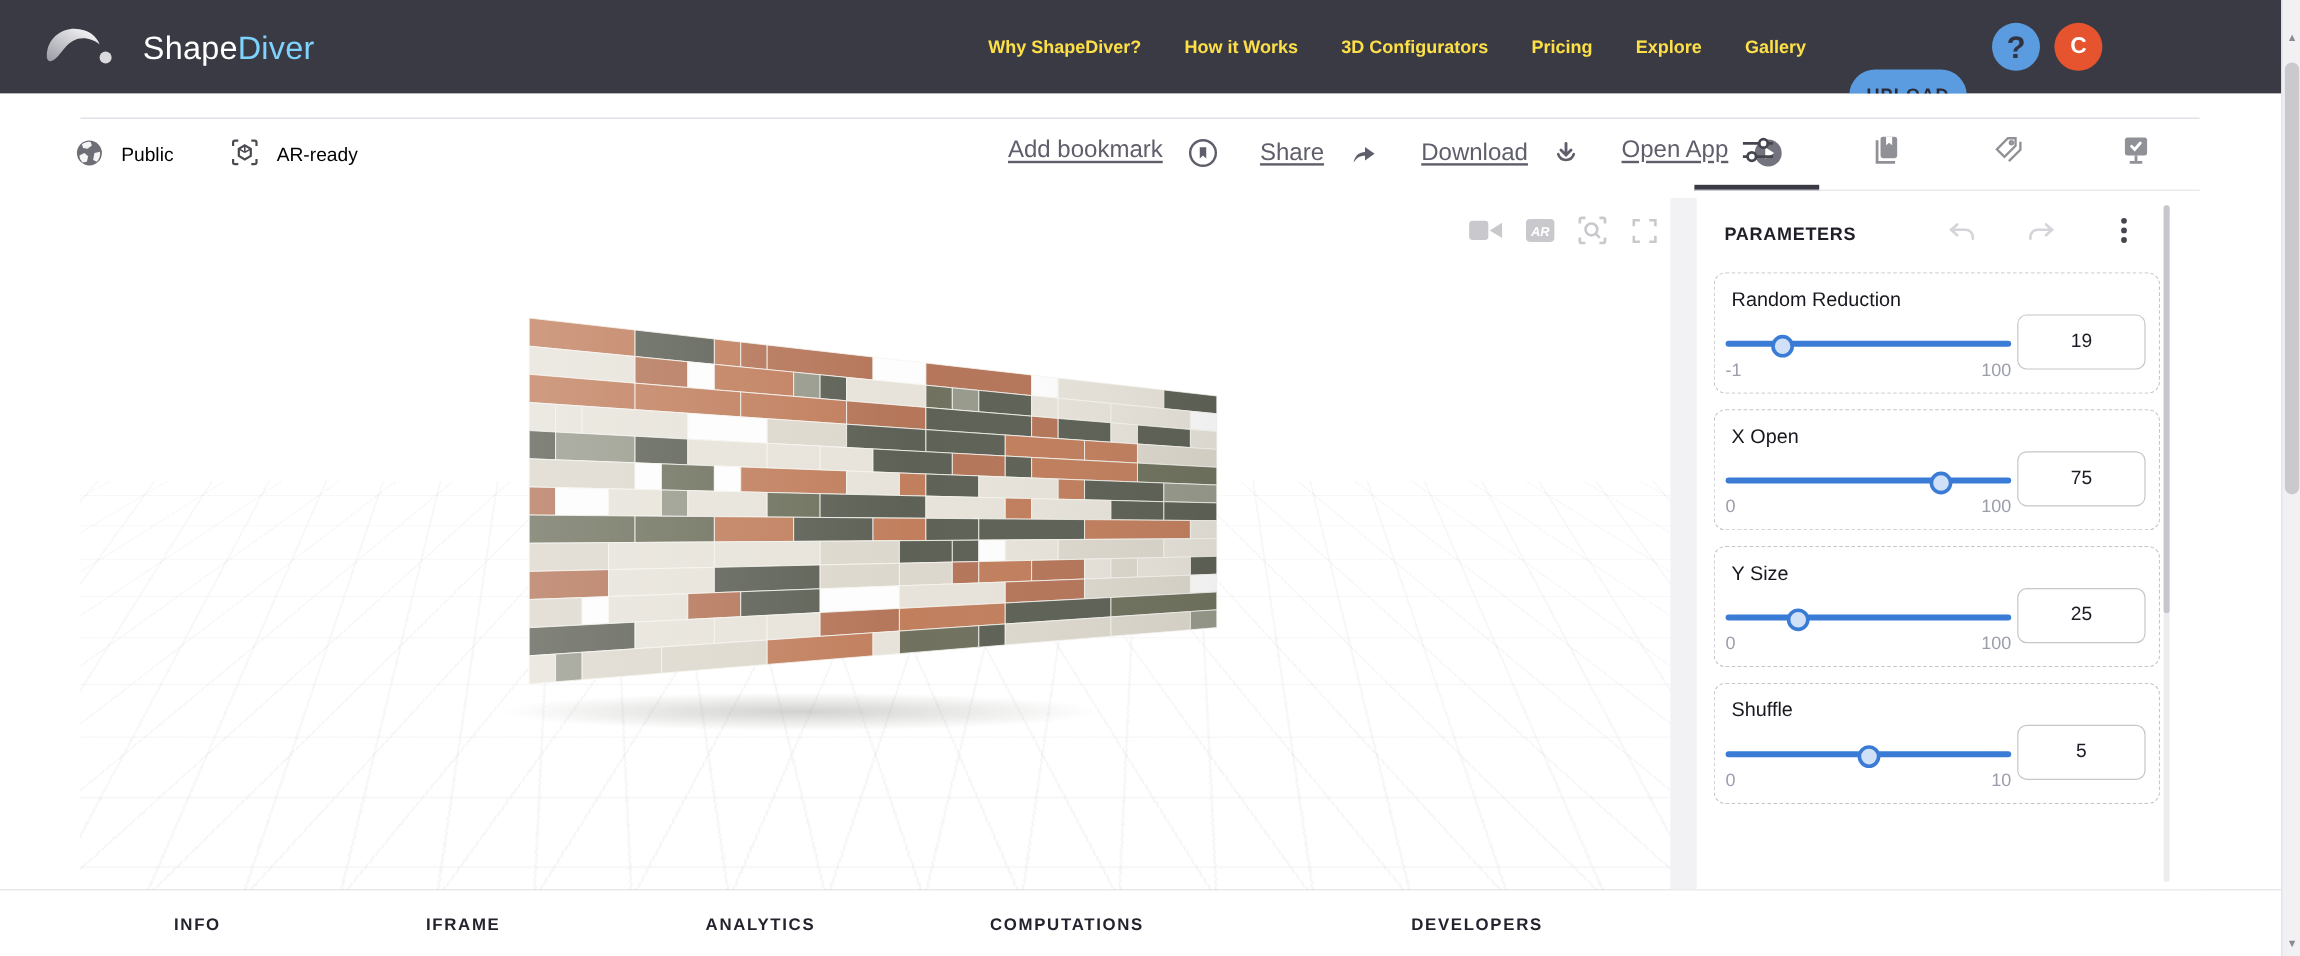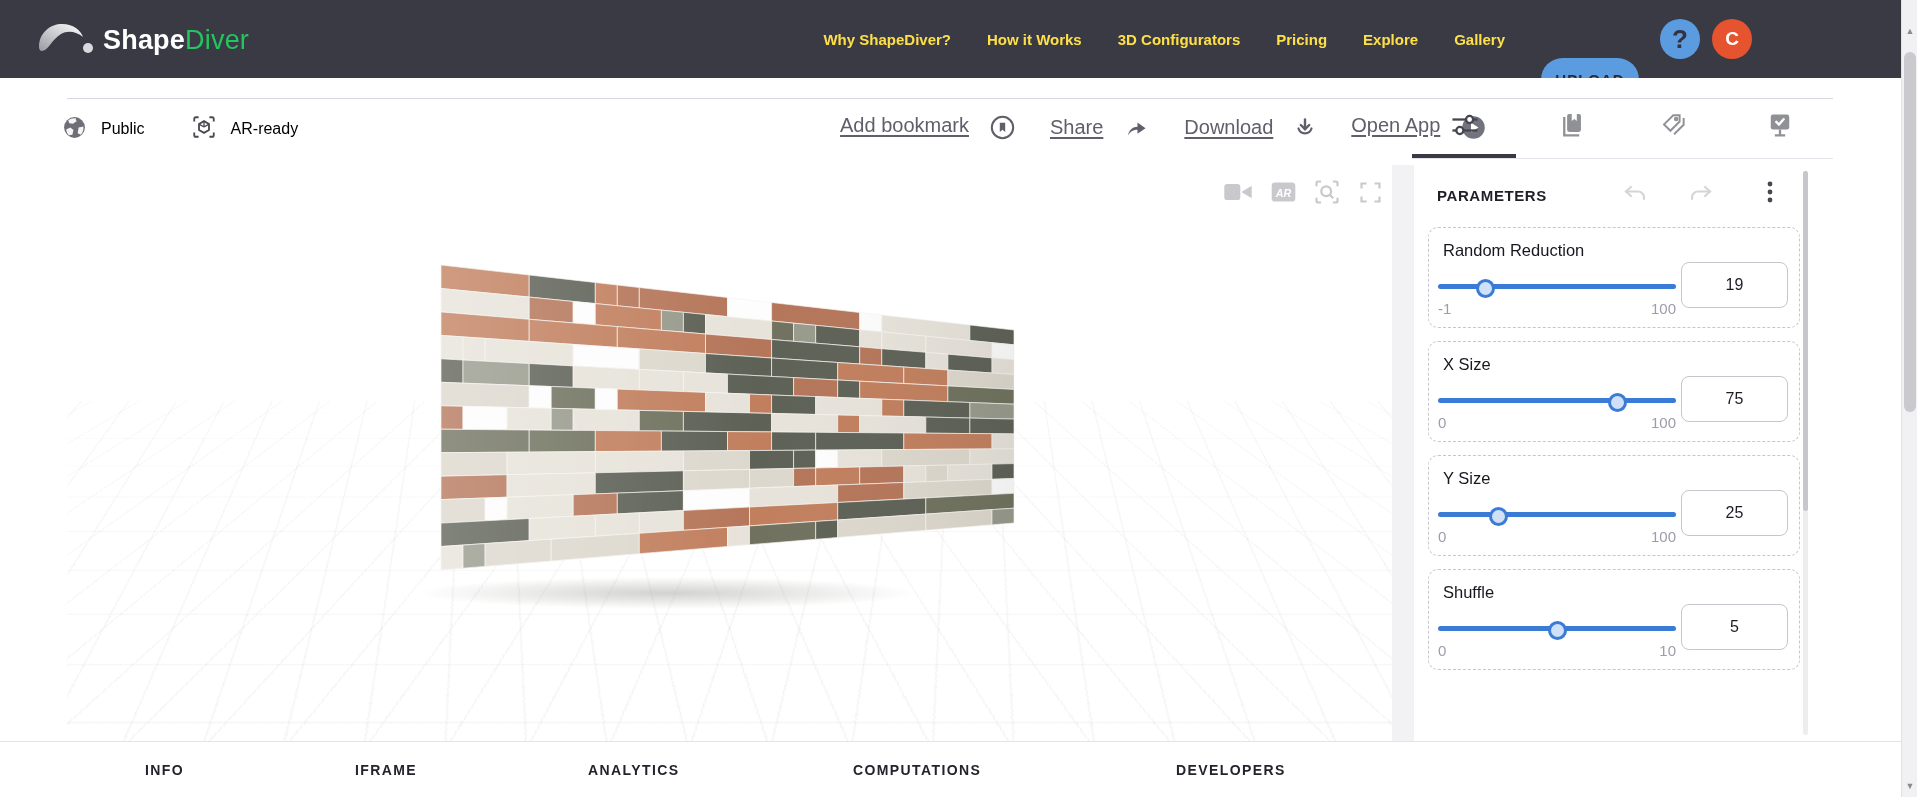--- a/index.html
+++ b/index.html
@@ -3,22 +3,22 @@
 <meta charset="utf-8">
 <style>
   html,body{margin:0;padding:0;background:#fff;}
   *{box-sizing:border-box;font-family:"Liberation Sans",sans-serif;}
   .page{position:relative;width:1917px;height:797px;overflow:hidden;background:#fff;}
 
   
   .navbar{position:absolute;top:0;left:0;width:1917px;height:78px;background:#3a3a45;}
   .logo{position:absolute;left:37px;top:20px;display:flex;align-items:center;cursor:pointer;}
   .logo-text{font-size:27px;color:#fff;margin-left:8px;letter-spacing:.2px;}
-  .logo-text .bold{font-weight:700;}
-  .logo-text .light{font-weight:300;color:#22c55e;}
+  .logo-text .bold{font-weight:400;margin-left:16px;}
+  .logo-text .light{font-weight:300;color:#7dd3fc;}
   .nav-links{position:absolute;right:412px;top:0;height:78px;display:flex;align-items:center;gap:36px;}
   .nav-link{color:#fde047;font-size:15px;font-weight:600;cursor:pointer;white-space:nowrap;}
   .upload-btn{position:absolute;left:1541px;top:18px;width:98px;height:43px;border-radius:22px;
     background:#5b9be0;color:#2b2b38;font-size:15px;font-weight:700;letter-spacing:1px;
     border:none;cursor:pointer;margin-top:40px;}
   .help-circle{position:absolute;left:1660px;top:19px;width:40px;height:40px;border-radius:50%;
     background:#5b9be0;color:#33333f;font-size:26px;font-weight:800;display:flex;align-items:center;
     justify-content:center;cursor:pointer;}
   .avatar{position:absolute;left:1712px;top:19px;width:40px;height:40px;border-radius:50%;
     background:#e5532f;color:#fff;font-size:19px;font-weight:700;display:flex;align-items:center;
@@ -456,21 +456,21 @@
                 <div class="thumb" style="left:19.8%"></div>
               </div>
             </div>
             <div class="range-labels">
               <span>-1</span>
               <span>100</span>
             </div>
             <input class="value-box" value="19" style="">
           </div>
           <div class="card slider-card">
-            <div class="p-label">X Size</div>
+            <div class="p-label">X Open</div>
             <div class="track-zone">
               <div class="track">
                 <div class="thumb" style="left:75.0%"></div>
               </div>
             </div>
             <div class="range-labels">
               <span>0</span>
               <span>100</span>
             </div>
             <input class="value-box" value="75" style="">
@@ -505,21 +505,21 @@
     </aside>
     <div class="panel-scrollbar">
       <div class="panel-scroll-thumb"></div>
     </div>
   </div>
 
   <footer class="footer" id="footer-tabs">
       <div class="ftab" style="left: 145px;">INFO</div>
       <div class="ftab" style="left: 355px;">IFRAME</div>
       <div class="ftab" style="left: 588px;">ANALYTICS</div>
-      <div class="ftab" style="left: 853px;">COMPUTATIONS</div>
+      <div class="ftab" style="left: 825px;">COMPUTATIONS</div>
       <div class="ftab" style="left: 1176px;">DEVELOPERS</div>
     </footer>
 
   <div class="page-scrollbar">
     <div class="sb-arrow" style="top:22px">▲</div>
     <div class="sb-thumb"></div>
     <div class="sb-arrow" style="bottom:2px">▼</div>
   </div>
 </div>
 

